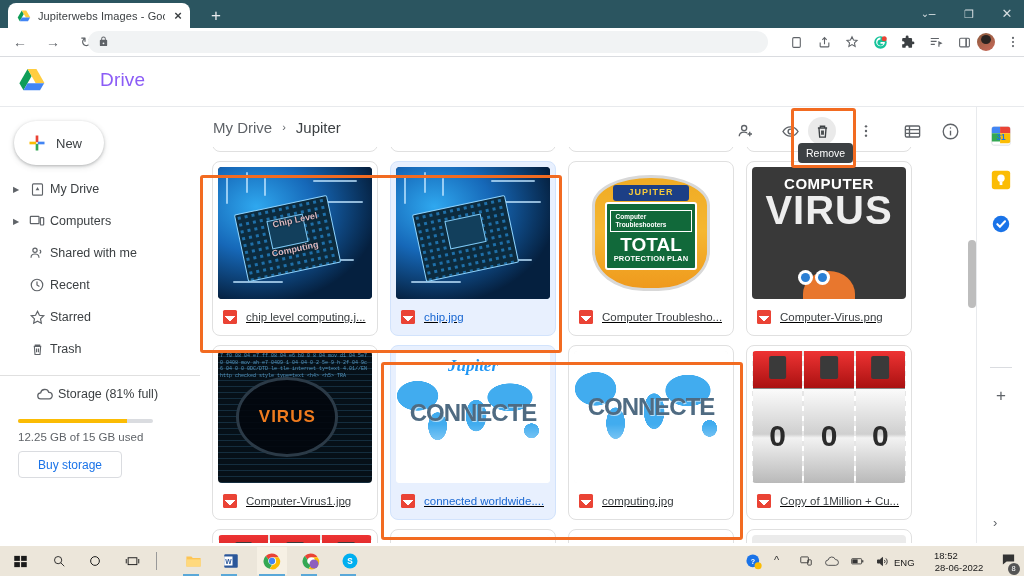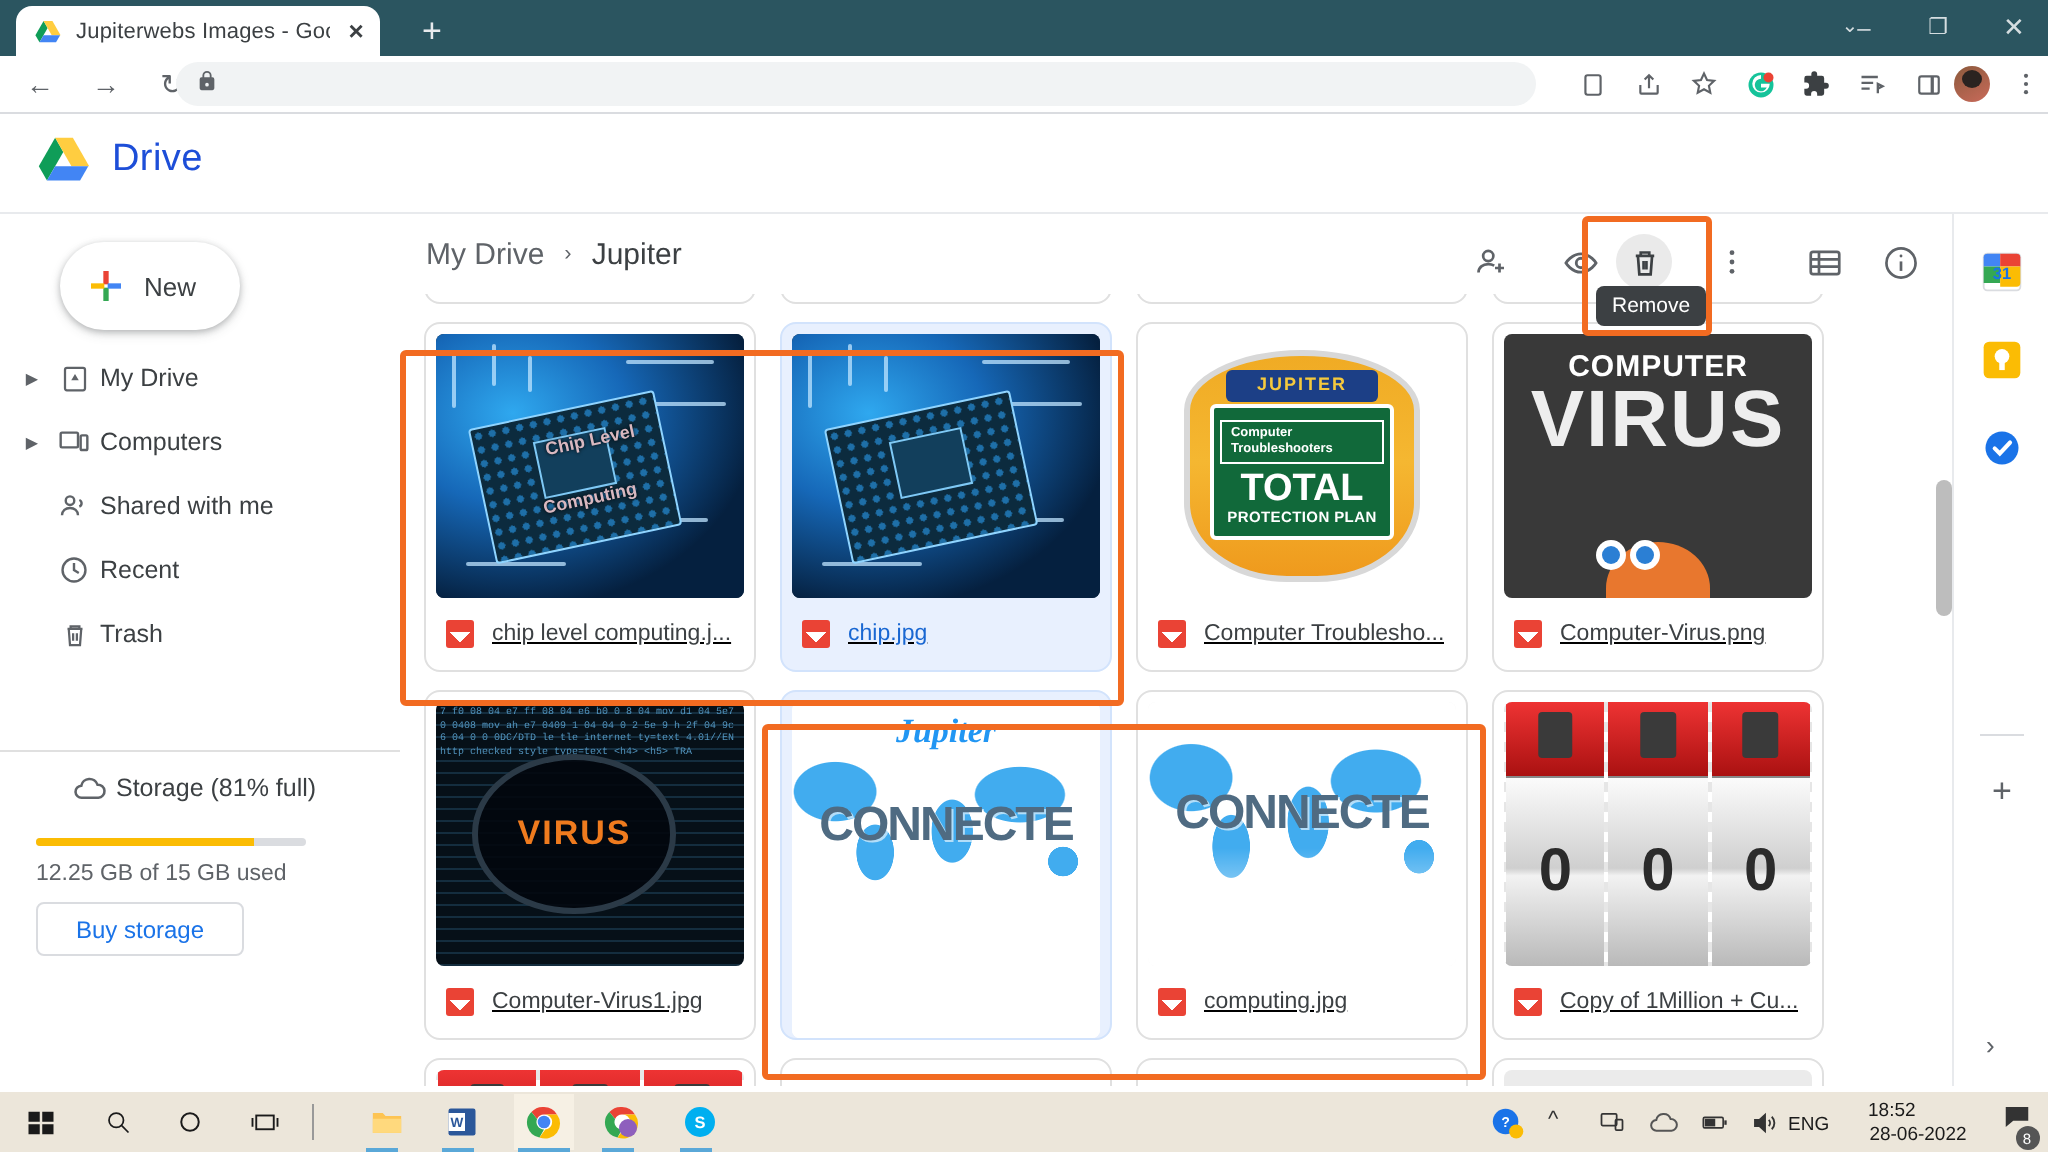--- a/index.html
+++ b/index.html
@@ -72,21 +72,21 @@
   
   .drive-header {
     position: absolute; left: 0; top: 57px; width: 1024px; height: 50px;
     background: #fff; border-bottom: 1px solid #e8eaed;
   }
   .drive-logo {
     position: absolute; left: 18px; top: 10px;
     display: flex; align-items: center; gap: 10px;
   }
   .drive-logo-mark { width: 28px; height: 26px; }
-  .drive-logo-text { font-size: 19px; color: #1d4ed8; letter-spacing: .2px; }
+  .drive-logo-text { font-size: 19px; color: #8b5cf6; letter-spacing: .2px; margin-left: 44px; }
   .search-box {
     position: absolute; left: 208px; top: 63px; width: 576px; height: 38px;
     background: #f1f3f4; border-radius: 8px;
     display: flex; align-items: center; padding: 0 14px;
   }
   .search-icon { color: #5f6368; font-size: 15px; width: 22px; }
   .search-input {
     flex: 1; border: none; outline: none; background: transparent;
     font-size: 13.5px; color: #202124; font-family: "Liberation Sans", sans-serif;
   }
@@ -107,21 +107,21 @@
     width: 16px; height: 13px; border-radius: 50% 50% 45% 45%;
     background: #2a2320;
   }
 
   
   .sidebar {
     position: absolute; left: 0; top: 107px; width: 200px; height: 436px;
     background: #fff;
   }
   .new-btn {
-    position: absolute; left: 30px; top: 14px; width: 90px; height: 44px;
+    position: absolute; left: 14px; top: 14px; width: 90px; height: 44px;
     background: #fff; border-radius: 22px;
     box-shadow: 0 1px 3px rgba(60,64,67,.3), 0 2px 6px rgba(60,64,67,.15);
     display: flex; align-items: center; gap: 9px; padding-left: 13px;
   }
   .new-plus { width: 20px; height: 20px; position: relative; }
   .new-label { font-size: 13px; color: #3c4043; font-weight: 500; }
   .nav-list { position: absolute; left: 0; top: 66px; width: 200px; }
   .nav-item {
     height: 32px; display: flex; align-items: center;
     padding-left: 8px; gap: 0; border-radius: 0 16px 16px 0;
@@ -640,20 +640,28 @@
       <span class="nav-icon">
         <svg viewBox="0 0 24 24" width="16" height="16" fill="none" stroke="#5f6368" stroke-width="1.8">
             <circle cx="12" cy="12" r="8.6"></circle>
             <path d="M12 6.8V12l3.6 2.2"></path>
           </svg>
       </span>
       <span class="nav-label">Recent</span>
     </div>
     <div class="nav-item" style="padding-left:24px">
       <span class="nav-icon">
+        <svg viewBox="0 0 24 24" width="17" height="17" fill="none" stroke="#5f6368" stroke-width="1.7">
+            <path d="M12 3.2l2.7 5.6 6.1.8-4.5 4.3 1.1 6.1-5.4-2.9-5.4 2.9 1.1-6.1L3.2 9.6l6.1-.8z"></path>
+          </svg>
+      </span>
+      <span class="nav-label">Starred</span>
+    </div>
+    <div class="nav-item" style="padding-left:24px">
+      <span class="nav-icon">
         <svg viewBox="0 0 24 24" width="15" height="15" fill="none" stroke="#5f6368" stroke-width="1.8">
             <path d="M6 7h12M8.5 7V5h7v2M7 7l1 13h8l1-13M10.5 10.5v6M13.5 10.5v6"></path>
           </svg>
       </span>
       <span class="nav-label">Trash</span>
     </div>
   </div>
 
   <div class="side-divider"></div>
 
@@ -811,20 +819,24 @@
       </div>
 
       <div class="card sel">
         <div class="card-thumb">
           <div class="thumb-world">
             <span class="jup-script">Jupiter</span>
             <span class="world-map"></span>
             <span class="connected-word">CONNECTE</span>
             <span class="world-fade"></span>
           </div>
+        </div>
+        <div class="card-foot">
+          <span class="file-ico"></span>
+          <span class="file-name">connected worldwide....</span>
         </div>
       </div>
 
       <div class="card">
         <div class="card-thumb">
           <div class="thumb-world nologo">
             <span class="world-map"></span>
             <span class="connected-word">CONNECTE</span>
             <span class="world-fade"></span>
           </div>

